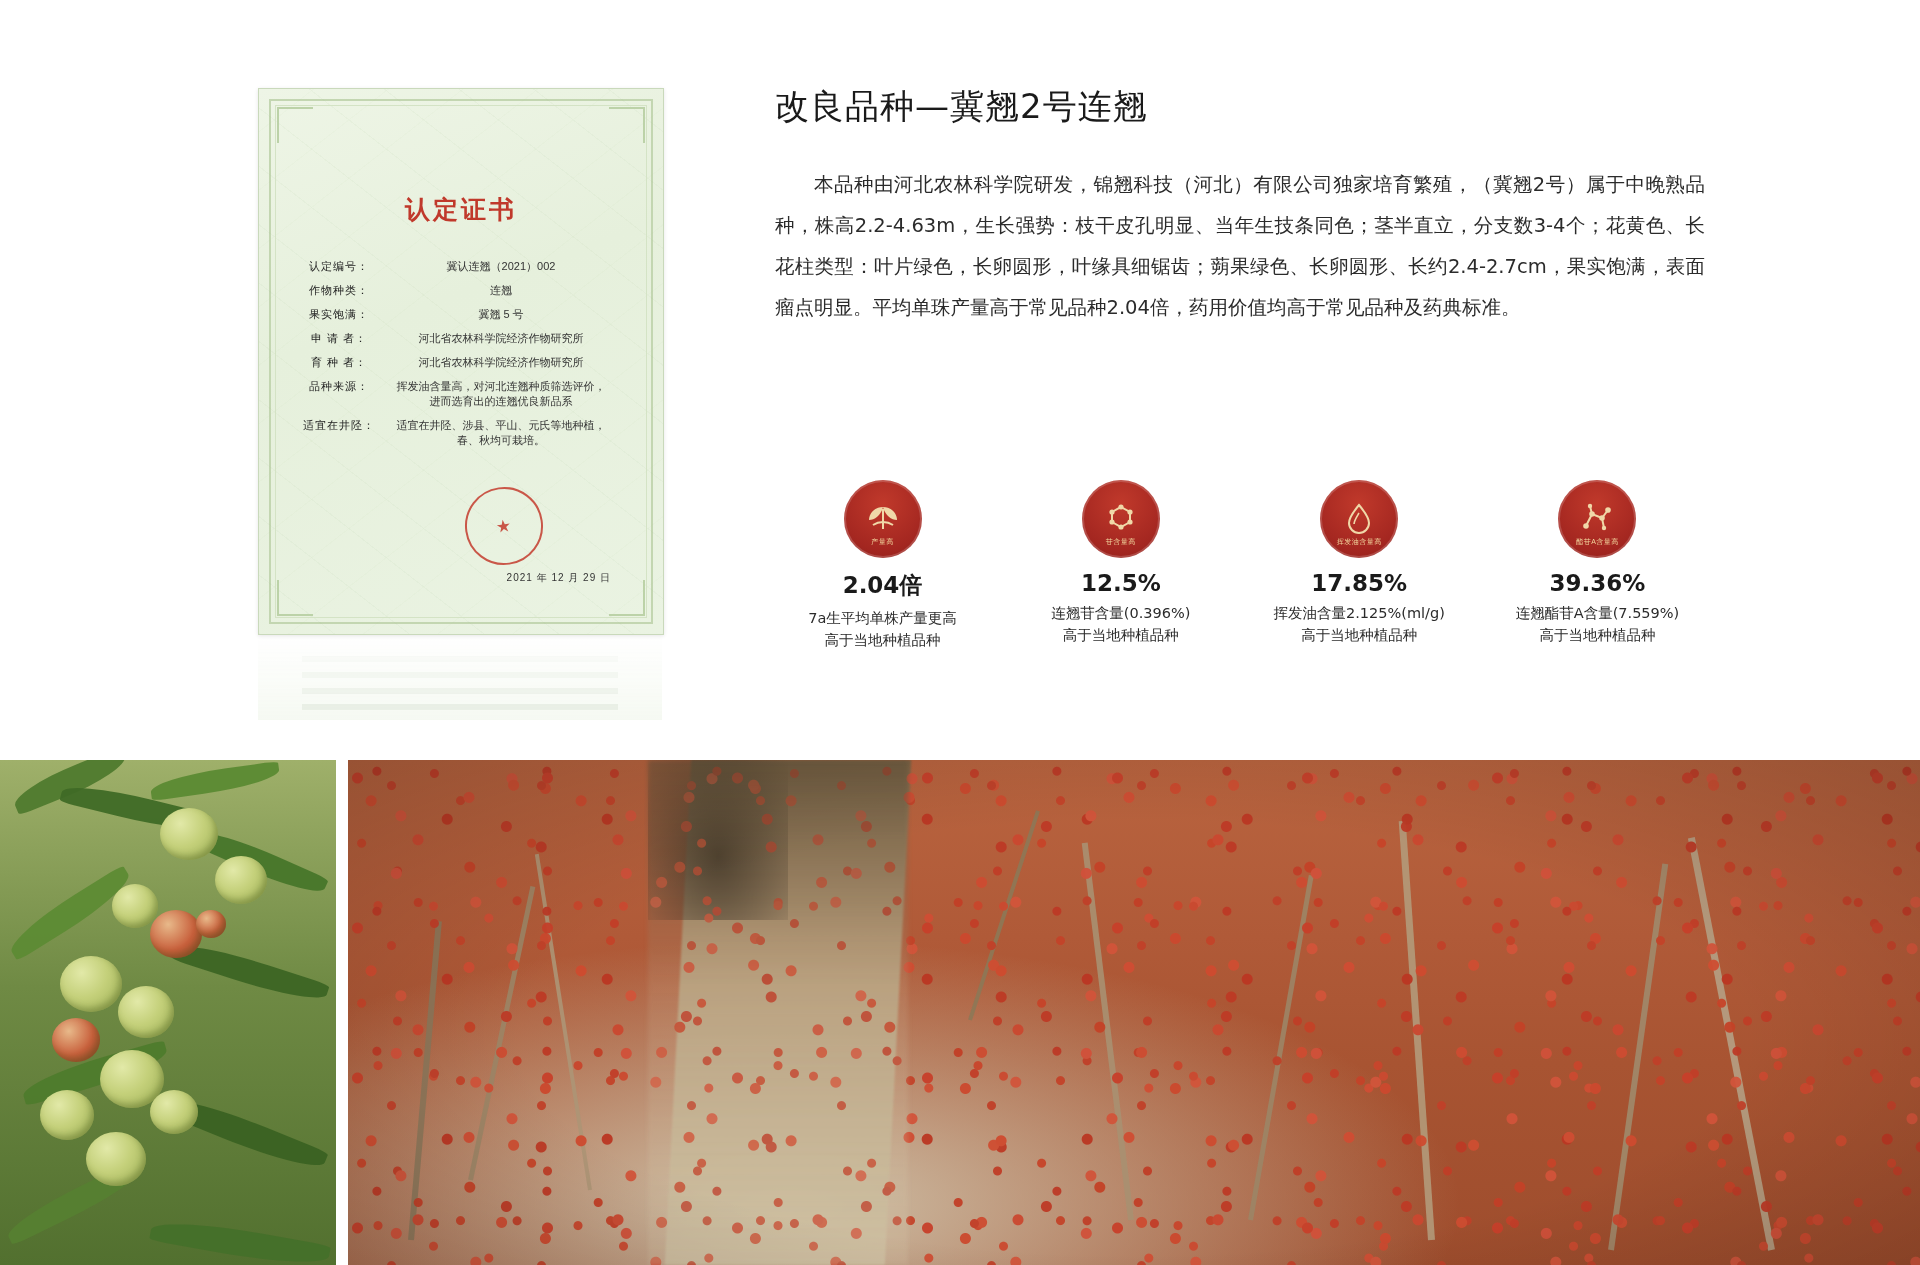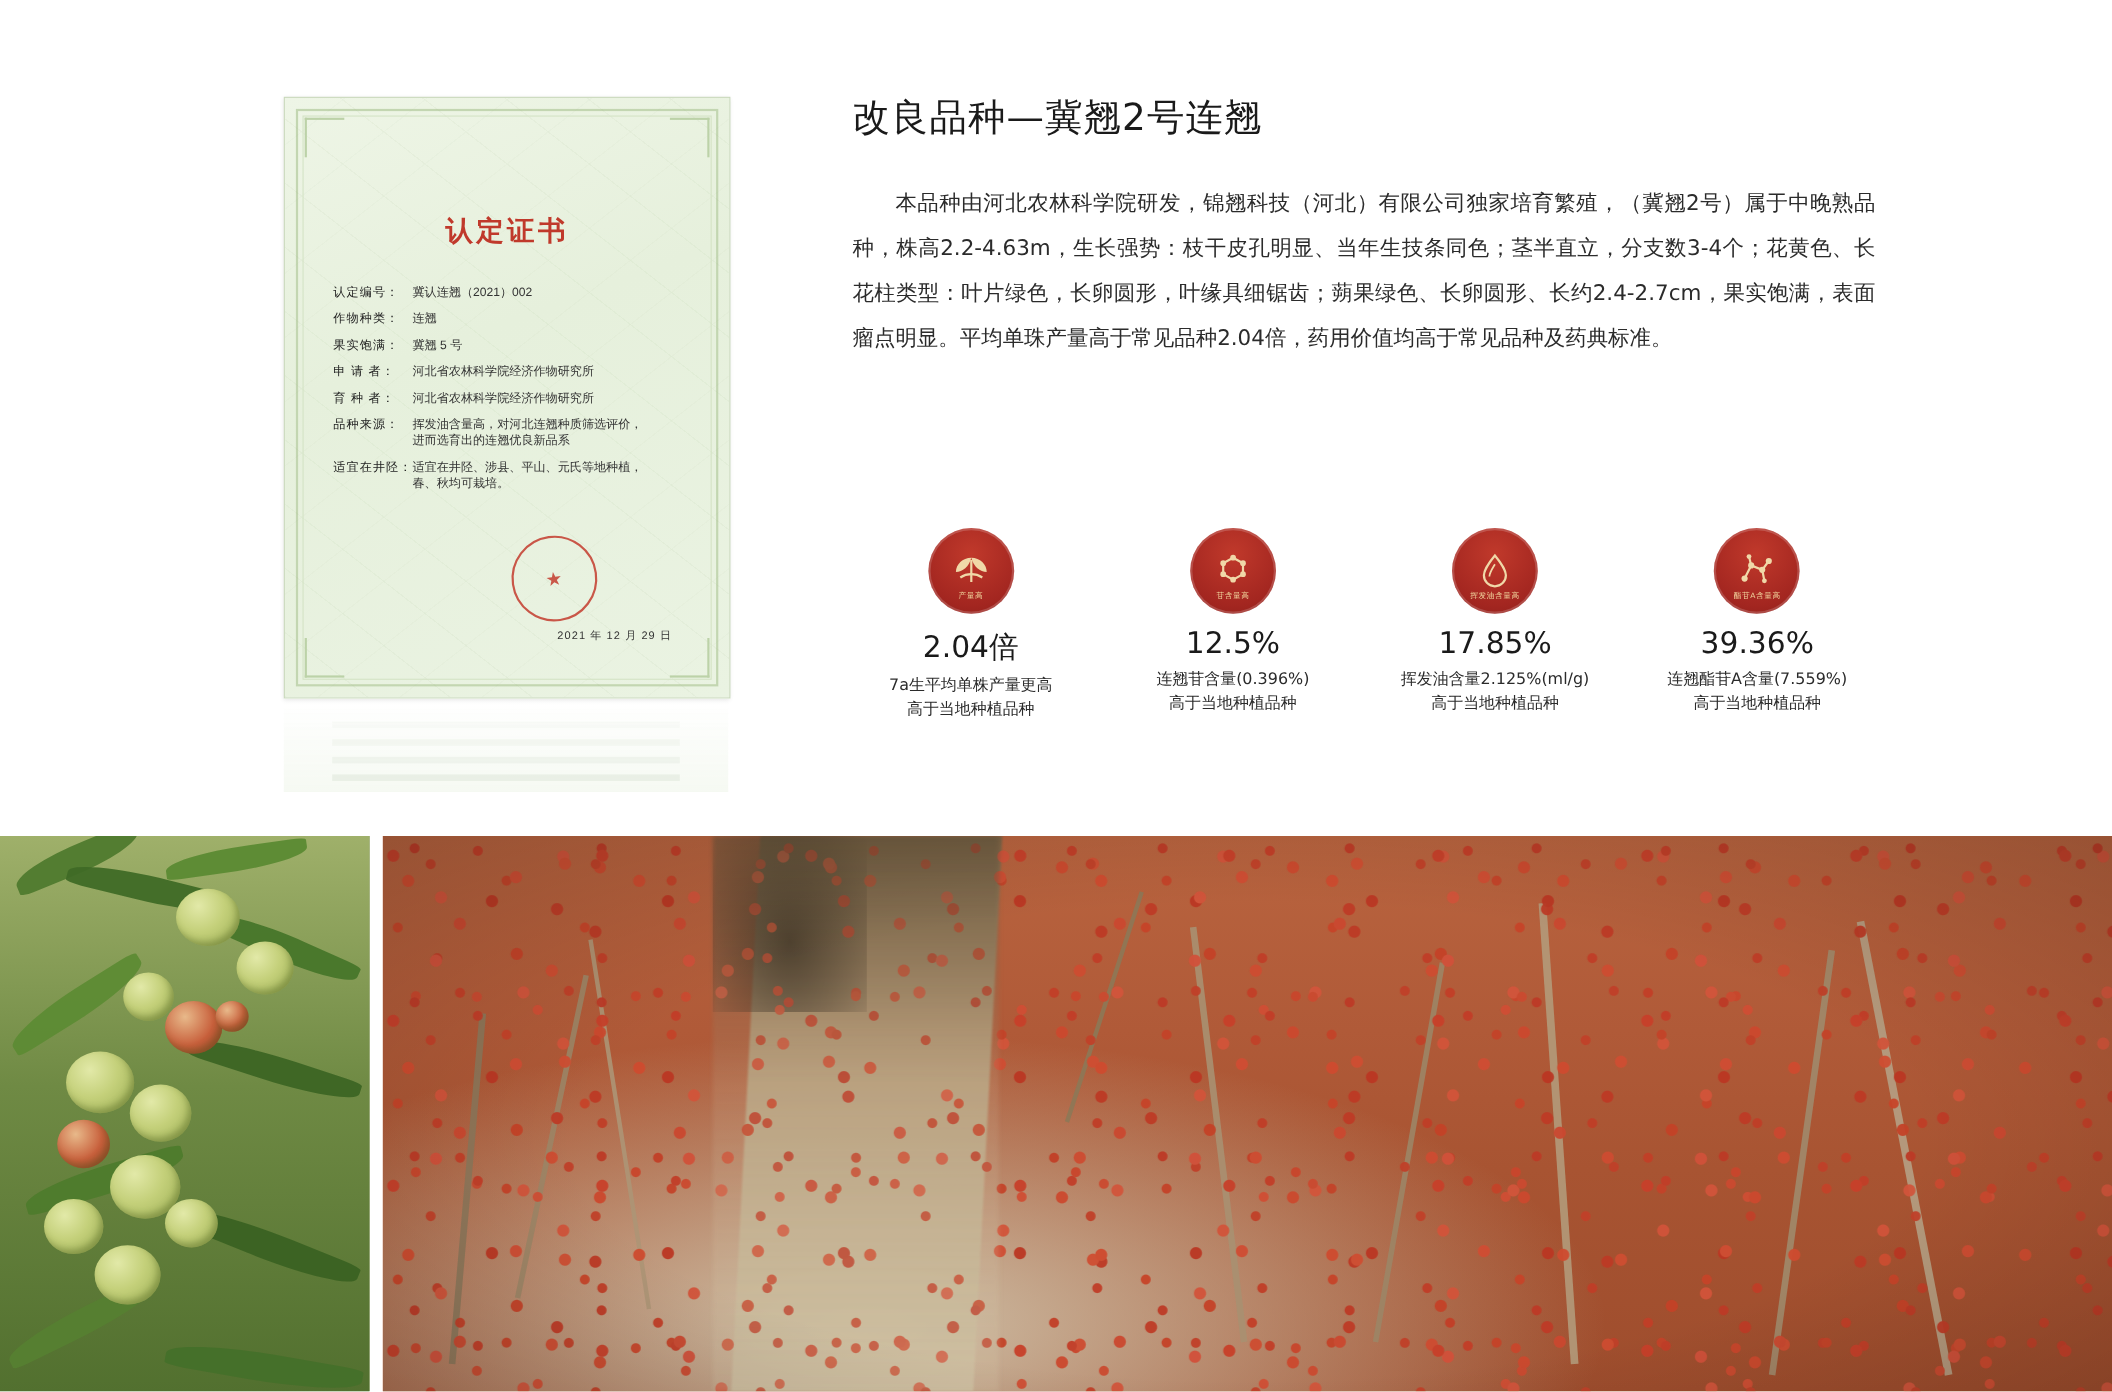--- a/index.html
+++ b/index.html
@@ -107,20 +107,21 @@
     top: 170px;
     right: 36px;
   }
   .cert-row {
     display: flex;
     align-items: flex-start;
     margin-bottom: 9px;
     font-size: 11px;
     line-height: 15px;
     color: #2b2b2b;
+    text-align: center;
   }
   .cert-label {
     width: 72px;
     flex: 0 0 72px;
     letter-spacing: 1px;
     color: #222;
   }
   .cert-value {
     flex: 1;
     color: #333;
@@ -236,22 +237,22 @@
     position: absolute;
     bottom: 11px;
     left: 0;
     right: 0;
     font-size: 7px;
     color: #f3d9a0;
     letter-spacing: 0.5px;
     white-space: nowrap;
   }
   .stat-value {
-    font-size: 27px;
-    font-weight: normal;
+    font-size: 23px;
+    font-weight: bold;
     color: #1a1a1a;
     margin-bottom: 6px;
     font-family: "DejaVu Sans", "Liberation Sans", sans-serif;
   }
   .stat-desc {
     font-size: 14.5px;
     line-height: 22px;
     color: #2b2b2b;
     font-family: "DejaVu Sans", "Liberation Sans", sans-serif;
   }

